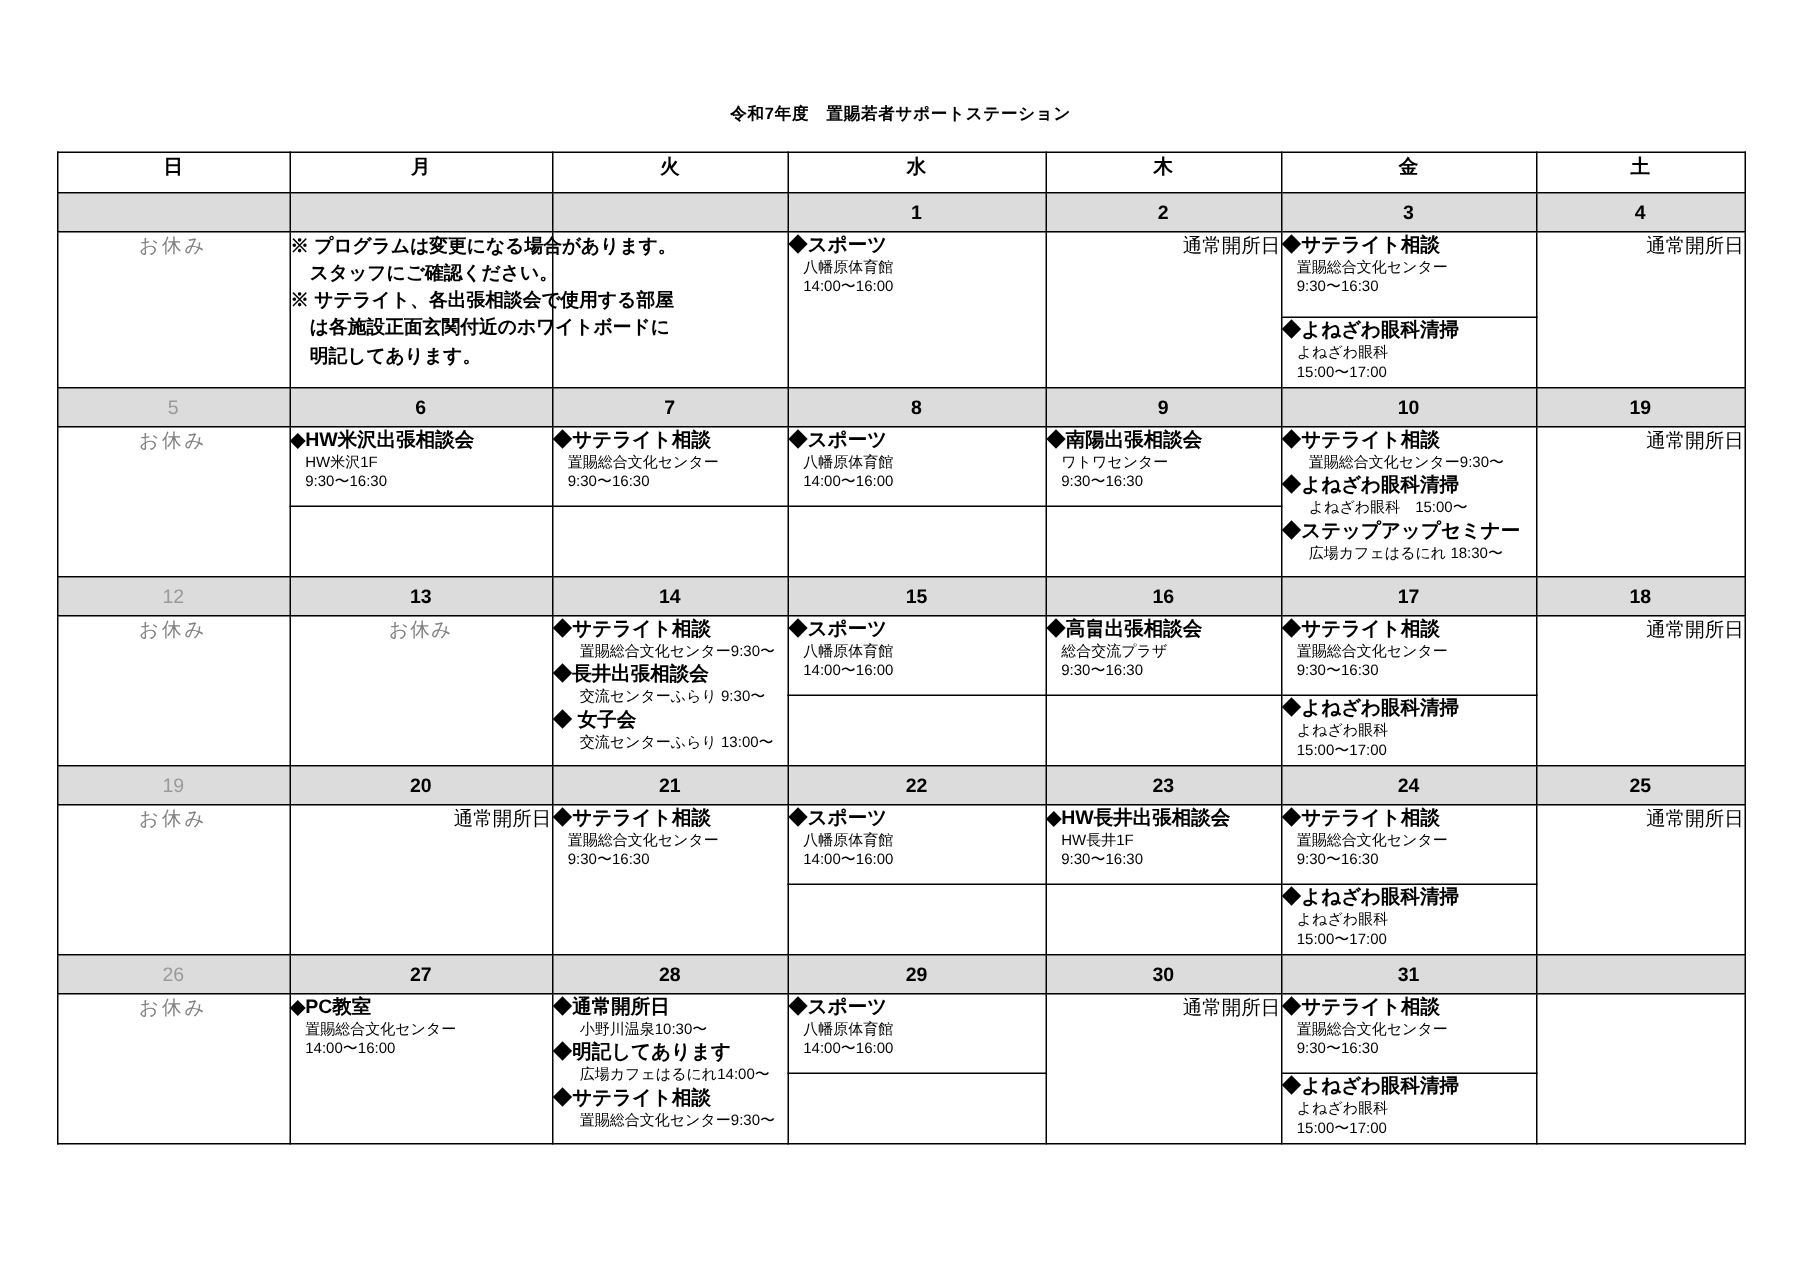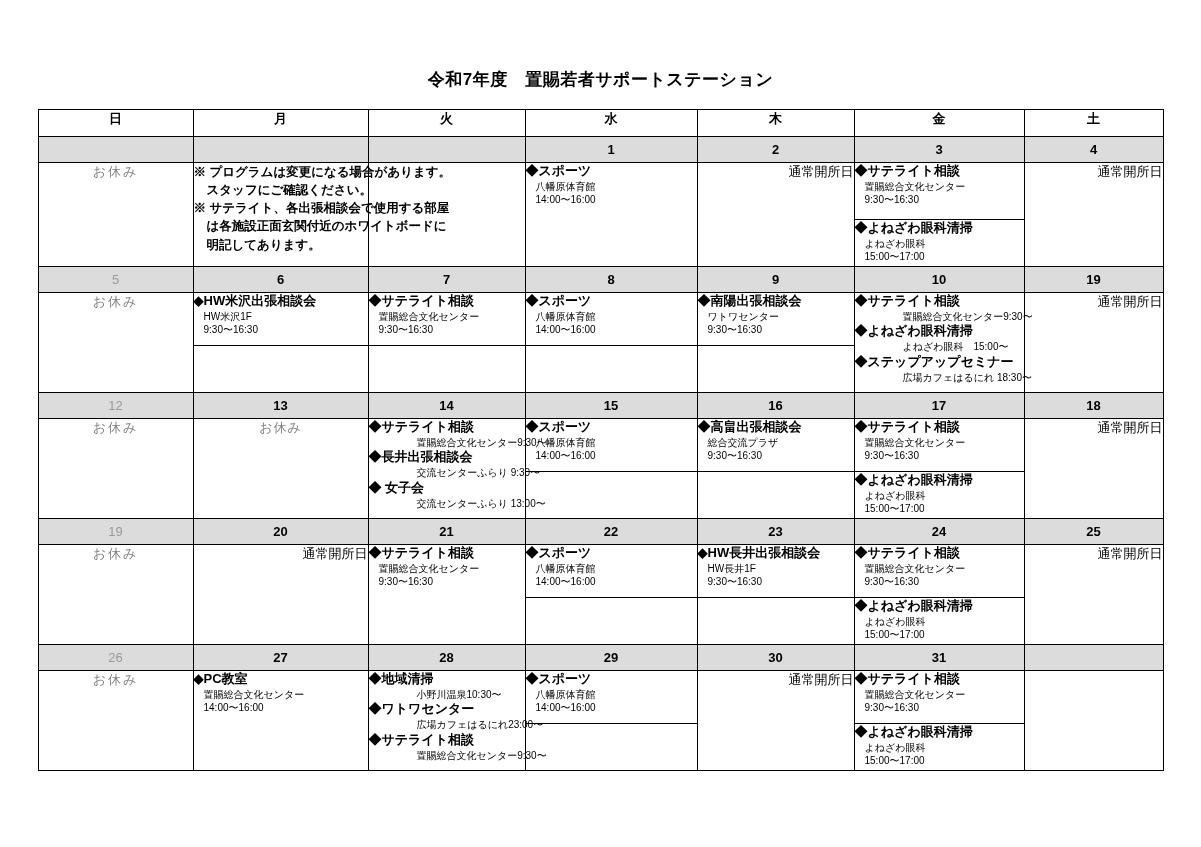--- a/index.html
+++ b/index.html
@@ -15,21 +15,21 @@
     overflow: hidden;
   }
   .page {
     position: relative;
     width: 1201px;
     height: 847px;
     box-sizing: border-box;
   }
   .subtitle {
     text-align: center;
-    font-size: 17px;
+    font-size: 11px;
     font-weight: bold;
     margin-top: 68px;
     letter-spacing: 0.5px;
   }
   .title {
     text-align: center;
     font-size: 24px;
     font-weight: bold;
     margin-top: 13px;
     letter-spacing: 1px;
@@ -102,23 +102,22 @@
   }
   .ev-sub {
     font-size: 10px;
     line-height: 1.35;
     padding-left: 10px;
     white-space: nowrap;
   }
   .ev-sub2 {
     font-size: 10px;
     line-height: 1.35;
-    padding-left: 8px;
+    padding-left: 18px;
     white-space: nowrap;
-    margin-left: 40px;
   }
   .note {
     font-size: 12.5px;
     font-weight: bold;
     line-height: 1.45;
     padding: 4px 4px 4px 4px;
     margin-left: 36px;
   }
   .note div { white-space: nowrap; }
   .note .ind { padding-left: 13px; }
@@ -343,24 +342,24 @@
         <td class="empty"></td>
       </tr>
       <tr>
         <td class="sun" rowspan="2">お休み</td>
         <td class="ev" rowspan="2">
           <div class="ev-title">◆PC教室</div>
           <div class="ev-sub">置賜総合文化センター</div>
           <div class="ev-sub">14:00〜16:00</div>
         </td>
         <td class="ev" rowspan="2">
-          <div class="ev-title">◆地域清掃</div>
+          <div class="ev-title">◆通常開所日</div>
           <div class="ev-sub2">小野川温泉10:30〜</div>
-          <div class="ev-title">◆ワトワセンター</div>
-          <div class="ev-sub2">広場カフェはるにれ23:00〜</div>
+          <div class="ev-title">◆明記してあります</div>
+          <div class="ev-sub2">広場カフェはるにれ14:00〜</div>
           <div class="ev-title">◆サテライト相談</div>
           <div class="ev-sub2">置賜総合文化センター9:30〜</div>
         </td>
         <td class="ev" style="height:52px">
           <div class="ev-title">◆スポーツ</div>
           <div class="ev-sub">八幡原体育館</div>
           <div class="ev-sub">14:00〜16:00</div>
         </td>
         <td class="center" rowspan="2">通常開所日</td>
         <td class="ev" style="height:52px">

